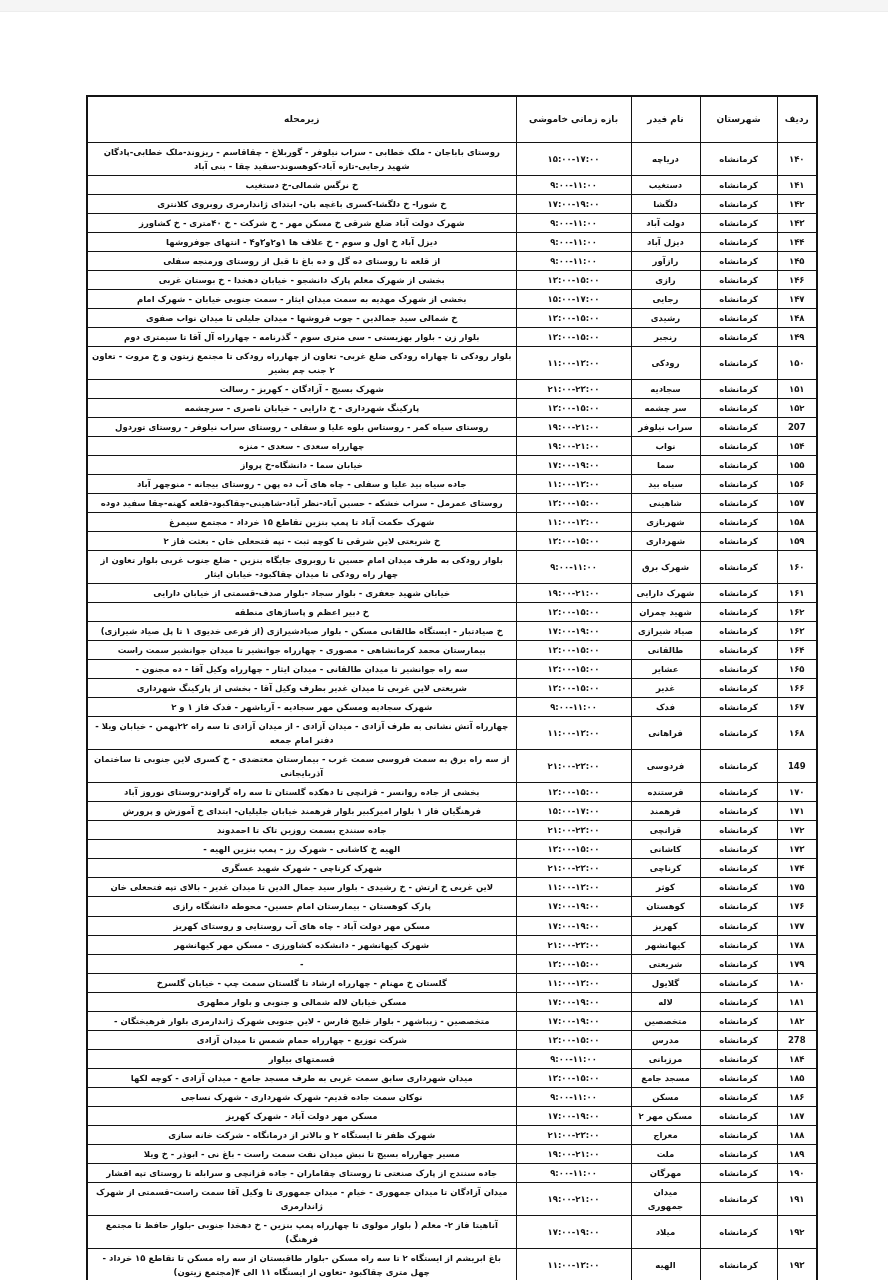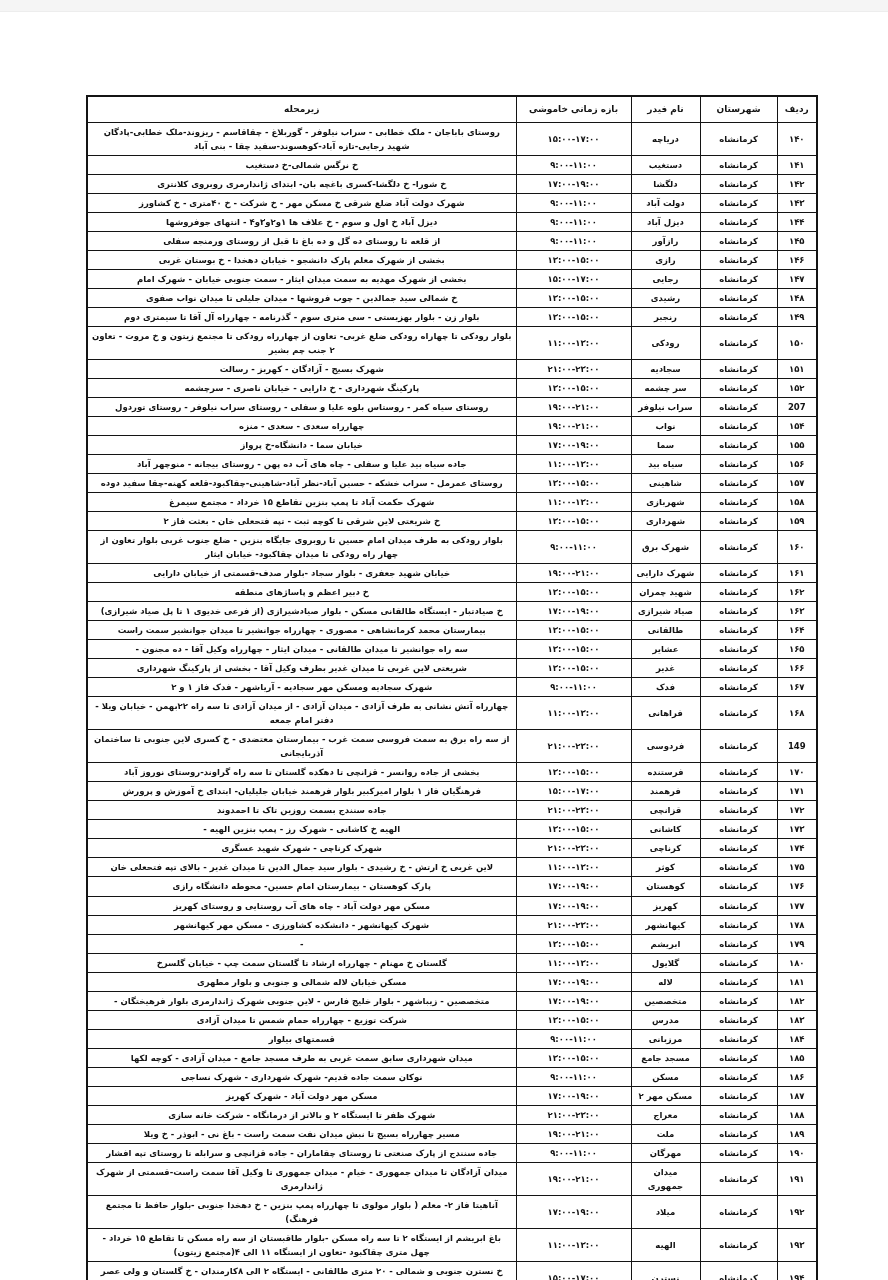--- a/index.html
+++ b/index.html
@@ -36,21 +36,21 @@
     font-weight: bold;
     text-align: center;
     vertical-align: middle;
     padding: 2px 4px;
     font-size: 8.5px;
     line-height: 1.65;
     word-wrap: break-word;
   }
   table.outage th {
     font-size: 9px;
-    padding: 5px 3px;
+    padding: 15px 3px;
   }
   td.c-row { font-size: 9px; }
   td.c-time { direction: ltr; white-space: nowrap; }
   td.c-area { padding: 2px 6px; }
 </style>
 </head>
 <body>
 
 <div class="page">
   <div class="topbar"></div>
@@ -342,21 +342,21 @@
           <tr>
             <td class="c-row">۱۷۸</td>
             <td class="c-county">کرمانشاه</td>
             <td class="c-feeder">کیهانشهر</td>
             <td class="c-time">۲۱:۰۰-۲۳:۰۰</td>
             <td class="c-area">شهرک کیهانشهر - دانشکده کشاورزی - مسکن مهر کیهانشهر</td>
           </tr>
           <tr>
             <td class="c-row">۱۷۹</td>
             <td class="c-county">کرمانشاه</td>
-            <td class="c-feeder">ابریشم</td>
+            <td class="c-feeder">شریعتی</td>
             <td class="c-time">۱۳:۰۰-۱۵:۰۰</td>
             <td class="c-area">-</td>
           </tr>
           <tr>
             <td class="c-row">۱۸۰</td>
             <td class="c-county">کرمانشاه</td>
             <td class="c-feeder">گلایول</td>
             <td class="c-time">۱۱:۰۰-۱۳:۰۰</td>
             <td class="c-area">گلستان خ مهنام - چهارراه ارشاد تا گلستان سمت چپ - خیابان گلسرخ</td>
           </tr>
@@ -368,21 +368,21 @@
             <td class="c-area">مسکن خیابان لاله شمالی و جنوبی و بلوار مطهری</td>
           </tr>
           <tr>
             <td class="c-row">۱۸۲</td>
             <td class="c-county">کرمانشاه</td>
             <td class="c-feeder">متخصصین</td>
             <td class="c-time">۱۷:۰۰-۱۹:۰۰</td>
             <td class="c-area">متخصصین - زیباشهر - بلوار خلیج فارس - لاین جنوبی شهرک ژاندارمری بلوار فرهیختگان -</td>
           </tr>
           <tr>
-            <td class="c-row">۱۸۳</td>
+            <td class="c-row">278</td>
             <td class="c-county">کرمانشاه</td>
             <td class="c-feeder">مدرس</td>
             <td class="c-time">۱۳:۰۰-۱۵:۰۰</td>
             <td class="c-area">شرکت توزیع - چهارراه حمام شمس تا میدان آزادی</td>
           </tr>
           <tr>
             <td class="c-row">۱۸۴</td>
             <td class="c-county">کرمانشاه</td>
             <td class="c-feeder">مرزبانی</td>
             <td class="c-time">۹:۰۰-۱۱:۰۰</td>

